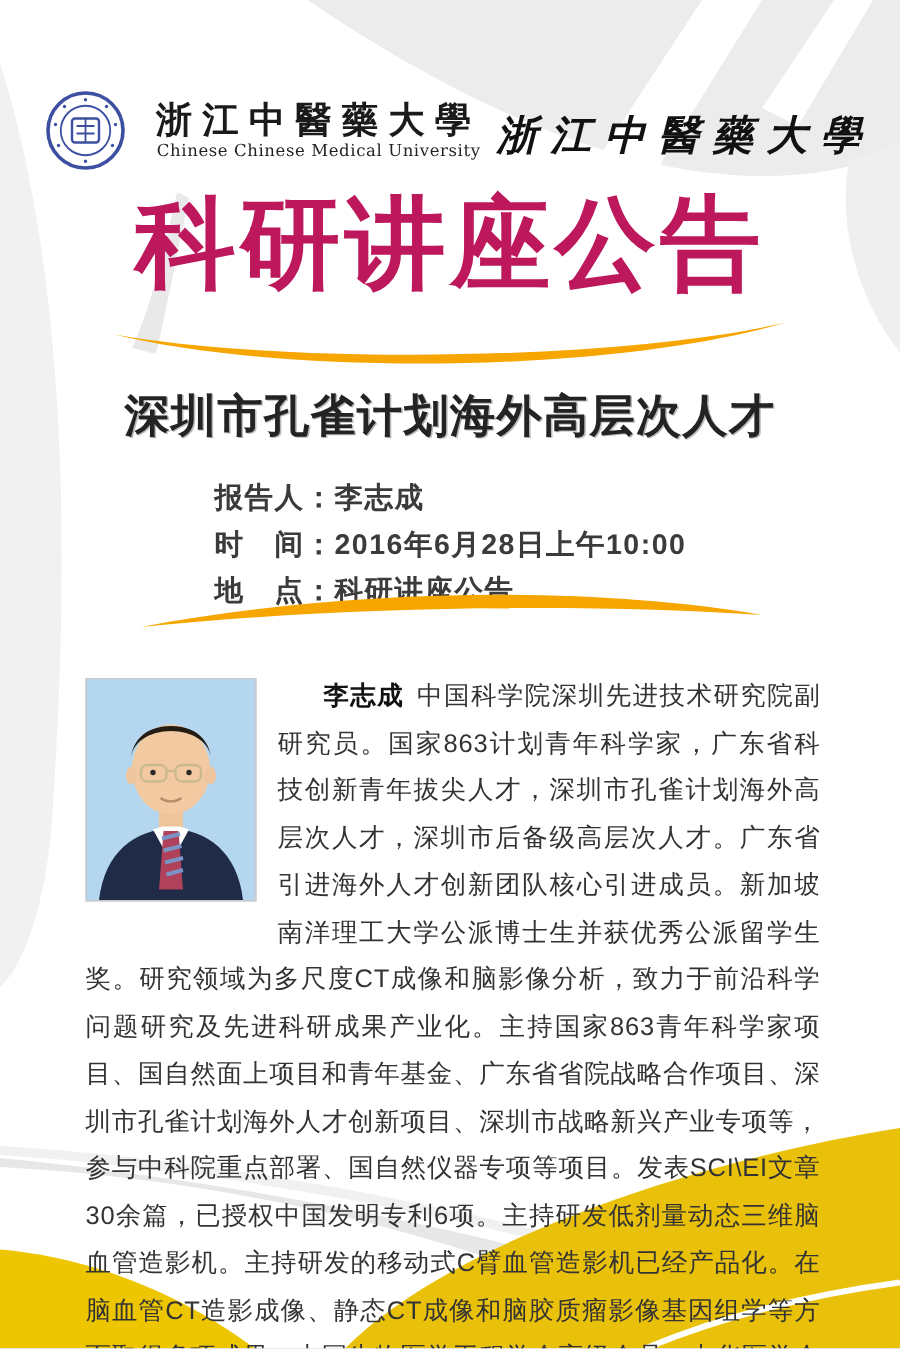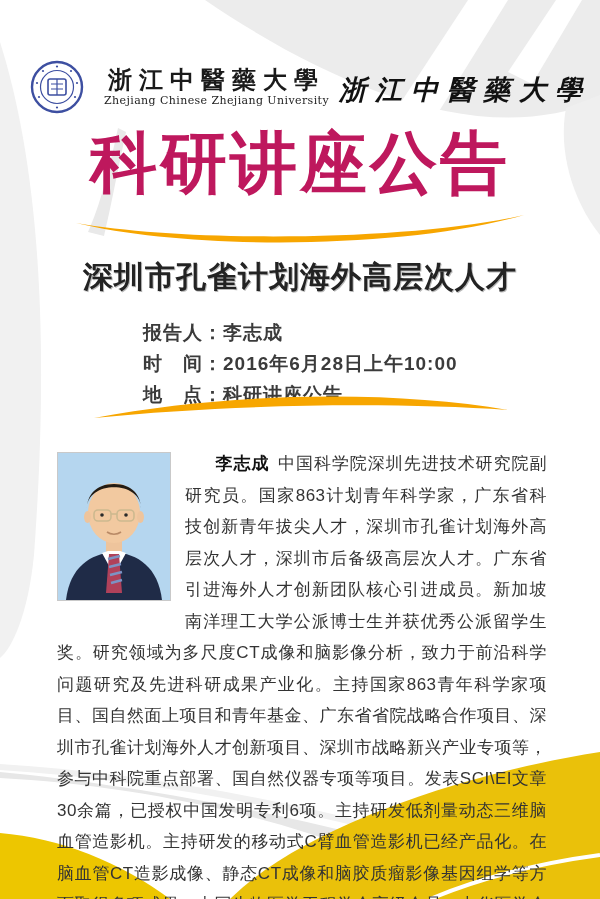--- a/index.html
+++ b/index.html
@@ -89,21 +89,21 @@
         <circle cx="47" cy="23" r="1.1"></circle>
           <circle cx="9" cy="37" r="1.1"></circle>
         <circle cx="45" cy="37" r="1.1"></circle>
           <circle cx="27" cy="47.5" r="1.1"></circle>
       </g>
       <path d="M20,19 h14 a2,2 0 0 1 2,2 v12 a2,2 0 0 1 -2,2 h-14 a2,2 0 0 1 -2,-2 v-12 a2,2 0 0 1 2,-2 Z" fill="none" stroke="#3D4FA1" stroke-width="1.6"></path>
       <path d="M27,19 v16 M21,24 h12 M21,29 h12" stroke="#3D4FA1" stroke-width="1.2" fill="none"></path>
     </svg>
     <div class="uni-block">
       <div class="uni-cn">浙江中醫藥大學</div>
-      <div class="uni-en">Zhejiang Chinese Zhejiang University</div>
+      <div class="uni-en">Chinese Chinese Medical University</div>
     </div>
     <div class="college">浙江中醫藥大學</div>
   </div>
 
   <div class="banner-title">科研讲座公告</div>
 
   <svg class="swoosh-under-title" width="456" height="44" viewBox="0 0 456 44">
     <path d="M4,14 C120,42 336,40 452,6 C340,32 118,34 4,14 Z" fill="#F7A600"></path>
   </svg>
 

